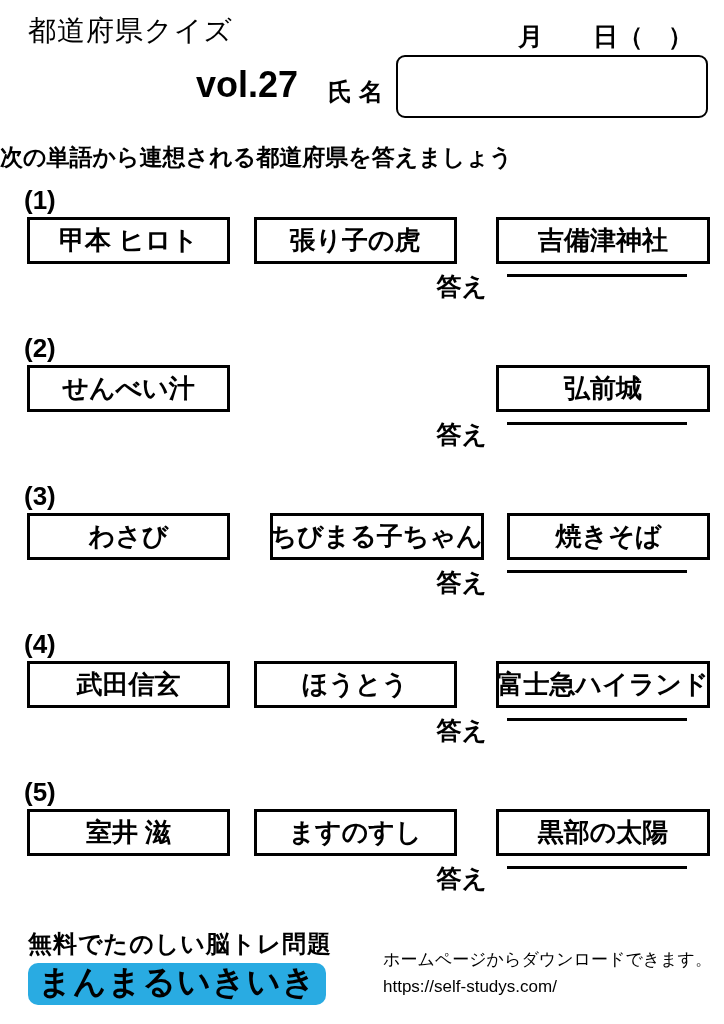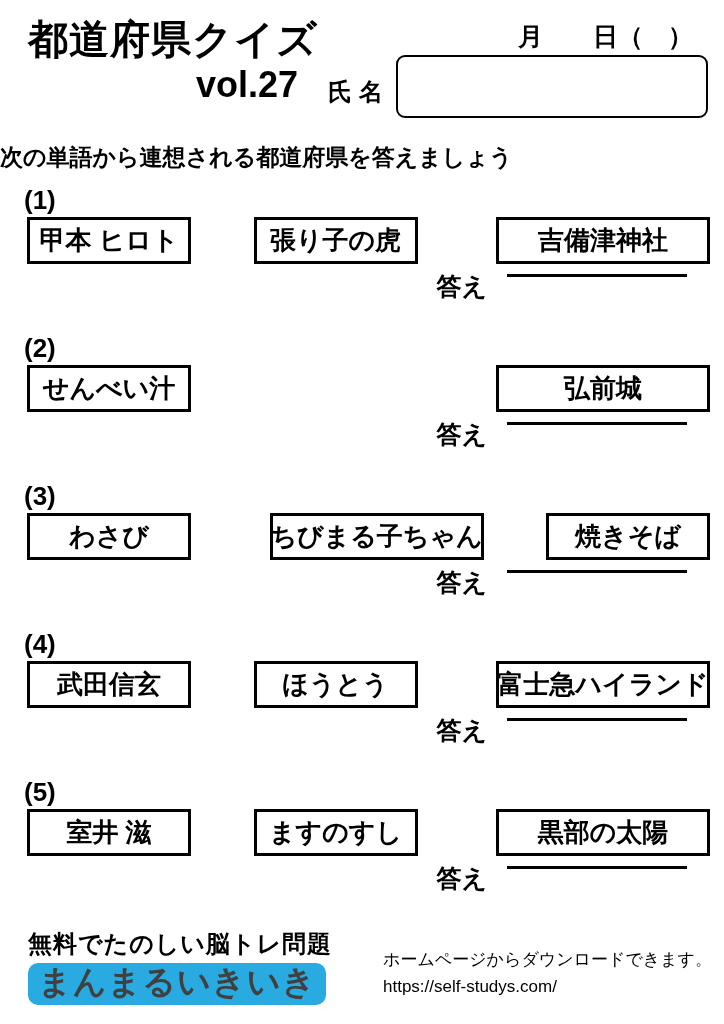--- a/index.html
+++ b/index.html
@@ -11,21 +11,21 @@
     width: 724px;
     height: 1024px;
     background: #fff;
     overflow: hidden;
   }
 
   
   .header { position: relative; height: 130px; }
   .title {
     position: absolute; left: 28px; top: 12px;
-    font-size: 40px; font-weight: bold; letter-spacing: 1px;
+    font-size: 28px; font-weight: normal; letter-spacing: 1px;
     white-space: nowrap;
   }
   .vol {
     position: absolute; left: 196px; top: 64px;
     font-size: 36px; font-weight: bold;
   }
   .date-line {
     position: absolute; left: 518px; top: 20px;
     font-size: 25px; font-weight: bold; white-space: pre;
   }
@@ -55,21 +55,21 @@
   .qnum {
     margin-left: 24px;
     font-size: 26px; font-weight: bold;
     height: 30px; line-height: 30px;
   }
   .hint-row {
     display: flex; justify-content: space-between;
     margin: 2px 14px 0 27px;
   }
   .hint-box {
-    width: 164px; height: 47px;
+    width: 203px; height: 47px;
     border: 3px solid #000;
     display: flex; align-items: center; justify-content: center;
     font-size: 26px; font-weight: bold;
     white-space: nowrap; overflow: hidden;
     background: #fff;
   }
   .hint-box.wide { width: 214px; margin-left: 16px; }
   .answer-row {
     display: flex; justify-content: flex-end; 
     height: 52px; margin: 10px 37px 0 0;
@@ -84,21 +84,21 @@
     border-bottom: 3px solid #000;
     margin-left: 20px;
   }
 
   
   .footer-left { position: absolute; left: 28px; top: 928px; }
   .tagline { font-size: 24px; font-weight: bold; letter-spacing: 1px; }
   .brand-badge {
     display: inline-block;
     margin-top: 3px;
-    color: #404040;
+    color: #000000;
     font-size: 33px; font-weight: bold; letter-spacing: 1px;
     padding: 0px 10px 4px 10px;
     border-radius: 10px;
     line-height: 1.15;
   }
   .footer-right {
     position: absolute; right: 12px; top: 946px;
     text-align: left;
     font-size: 17px; line-height: 1.6;
     white-space: nowrap;

